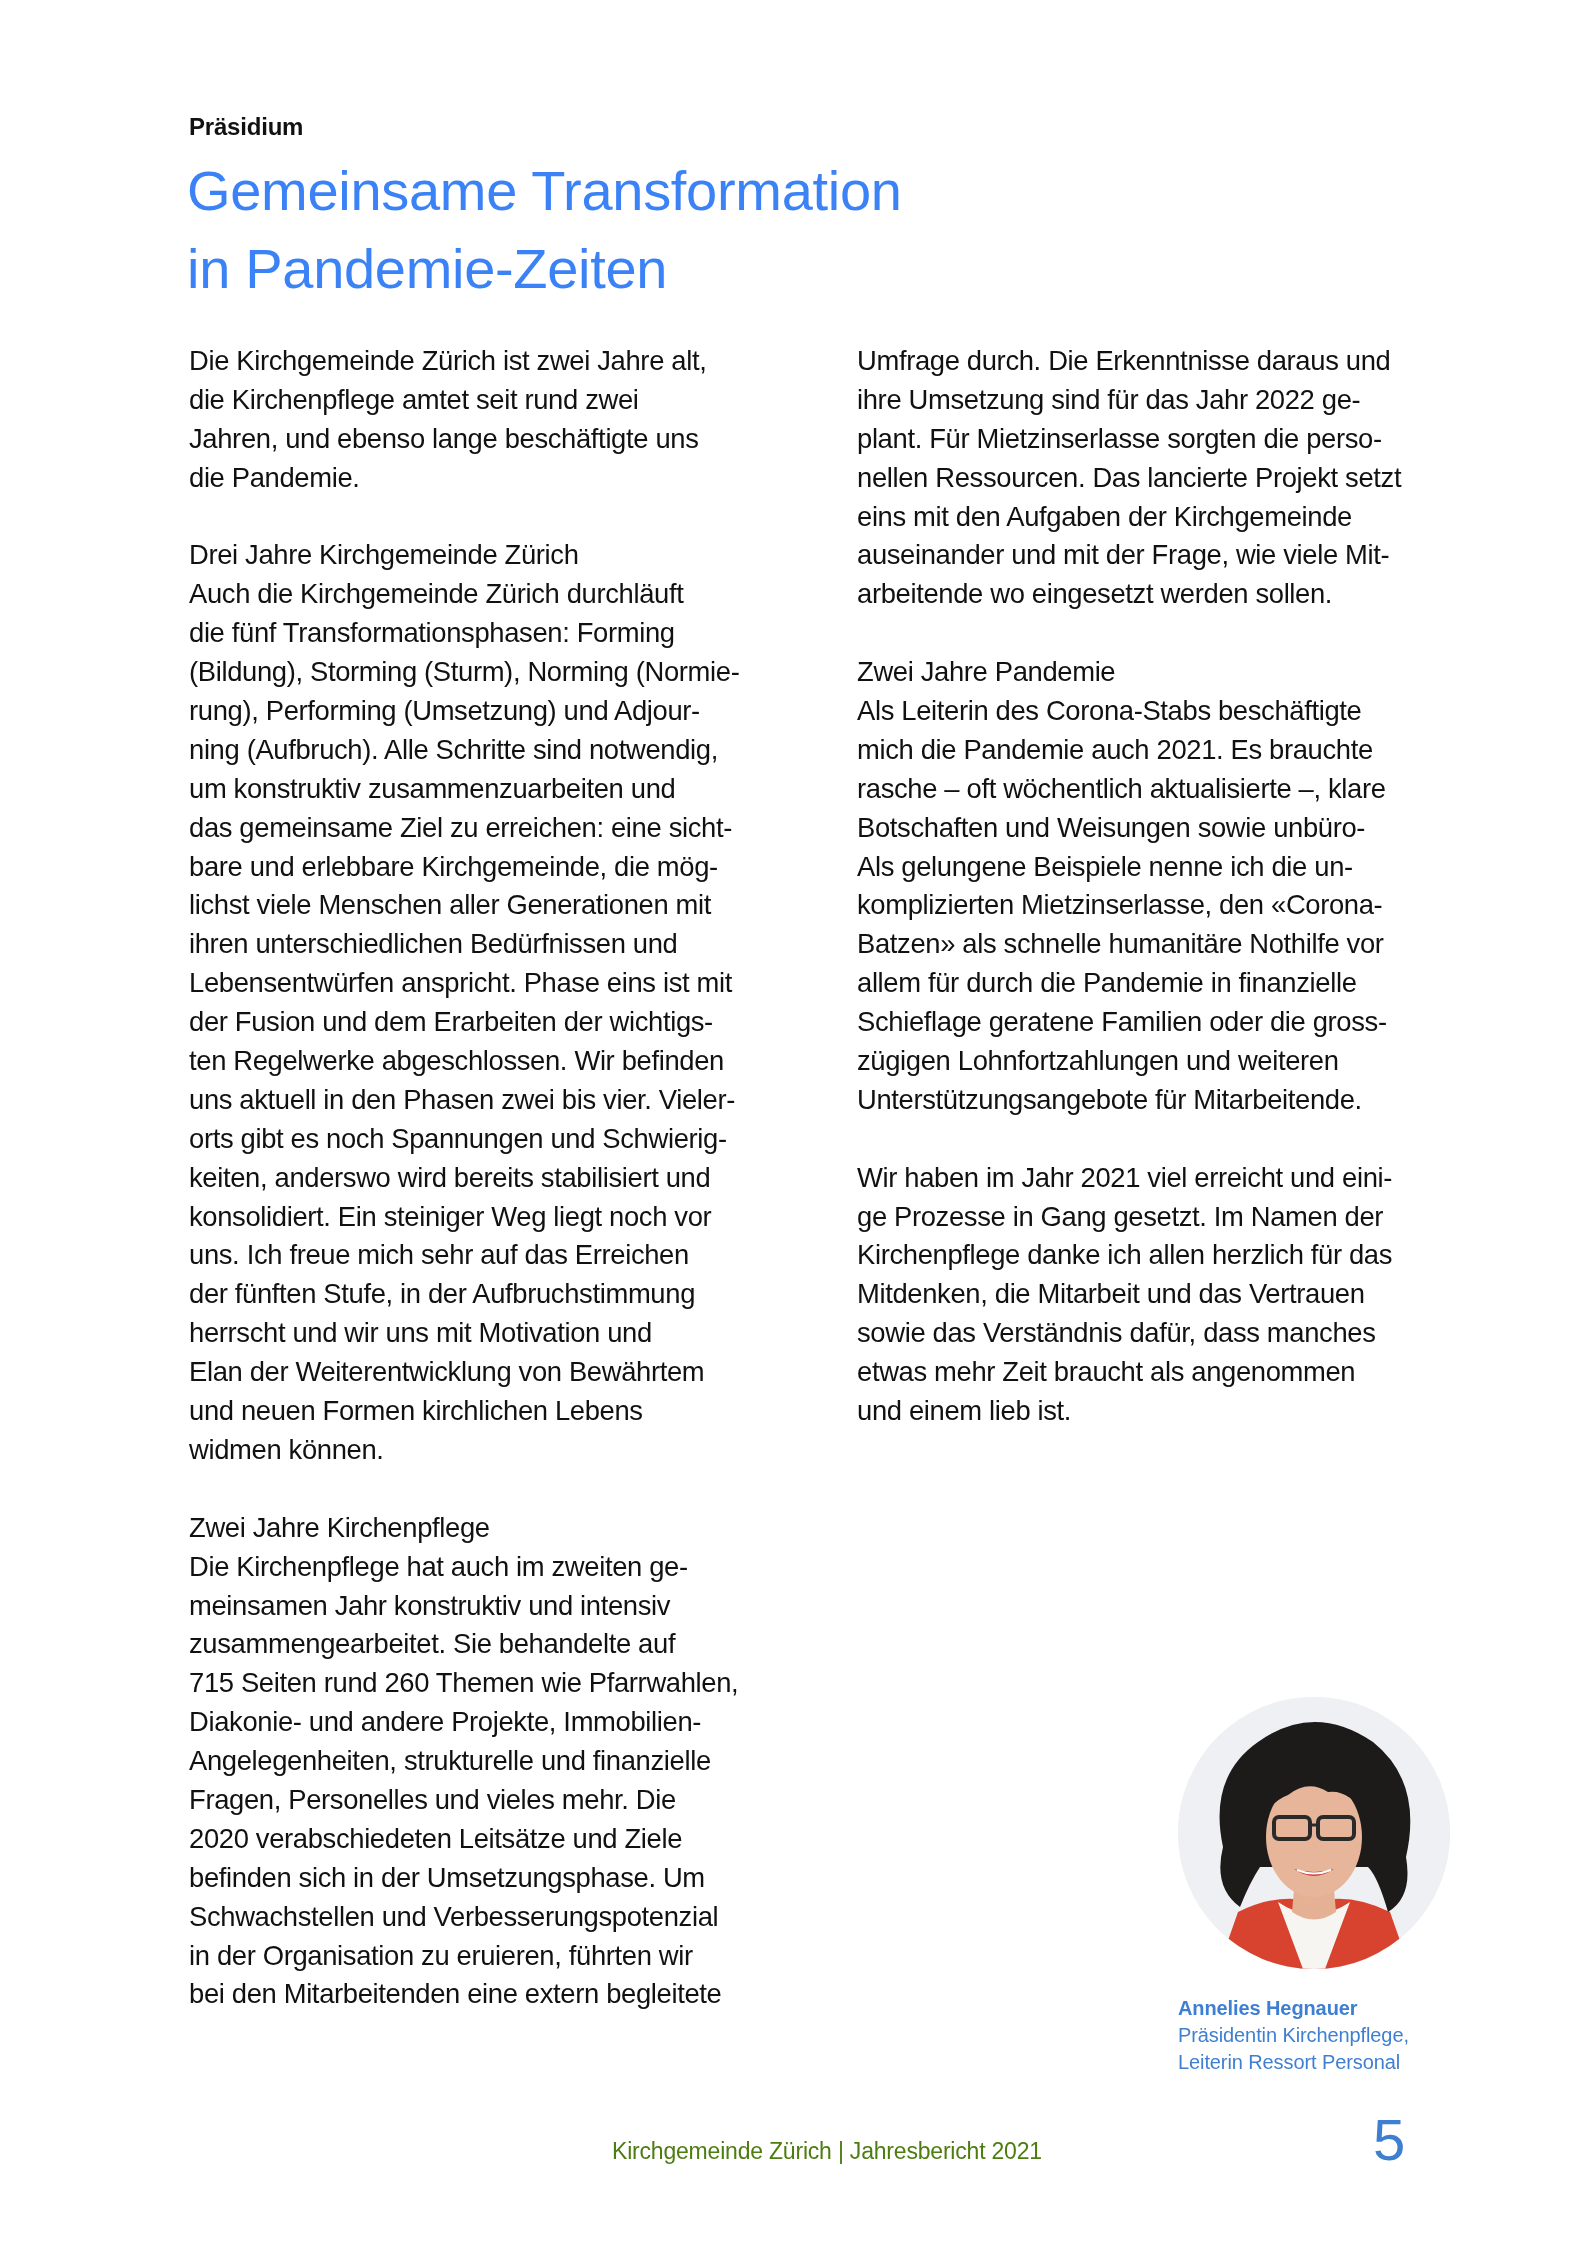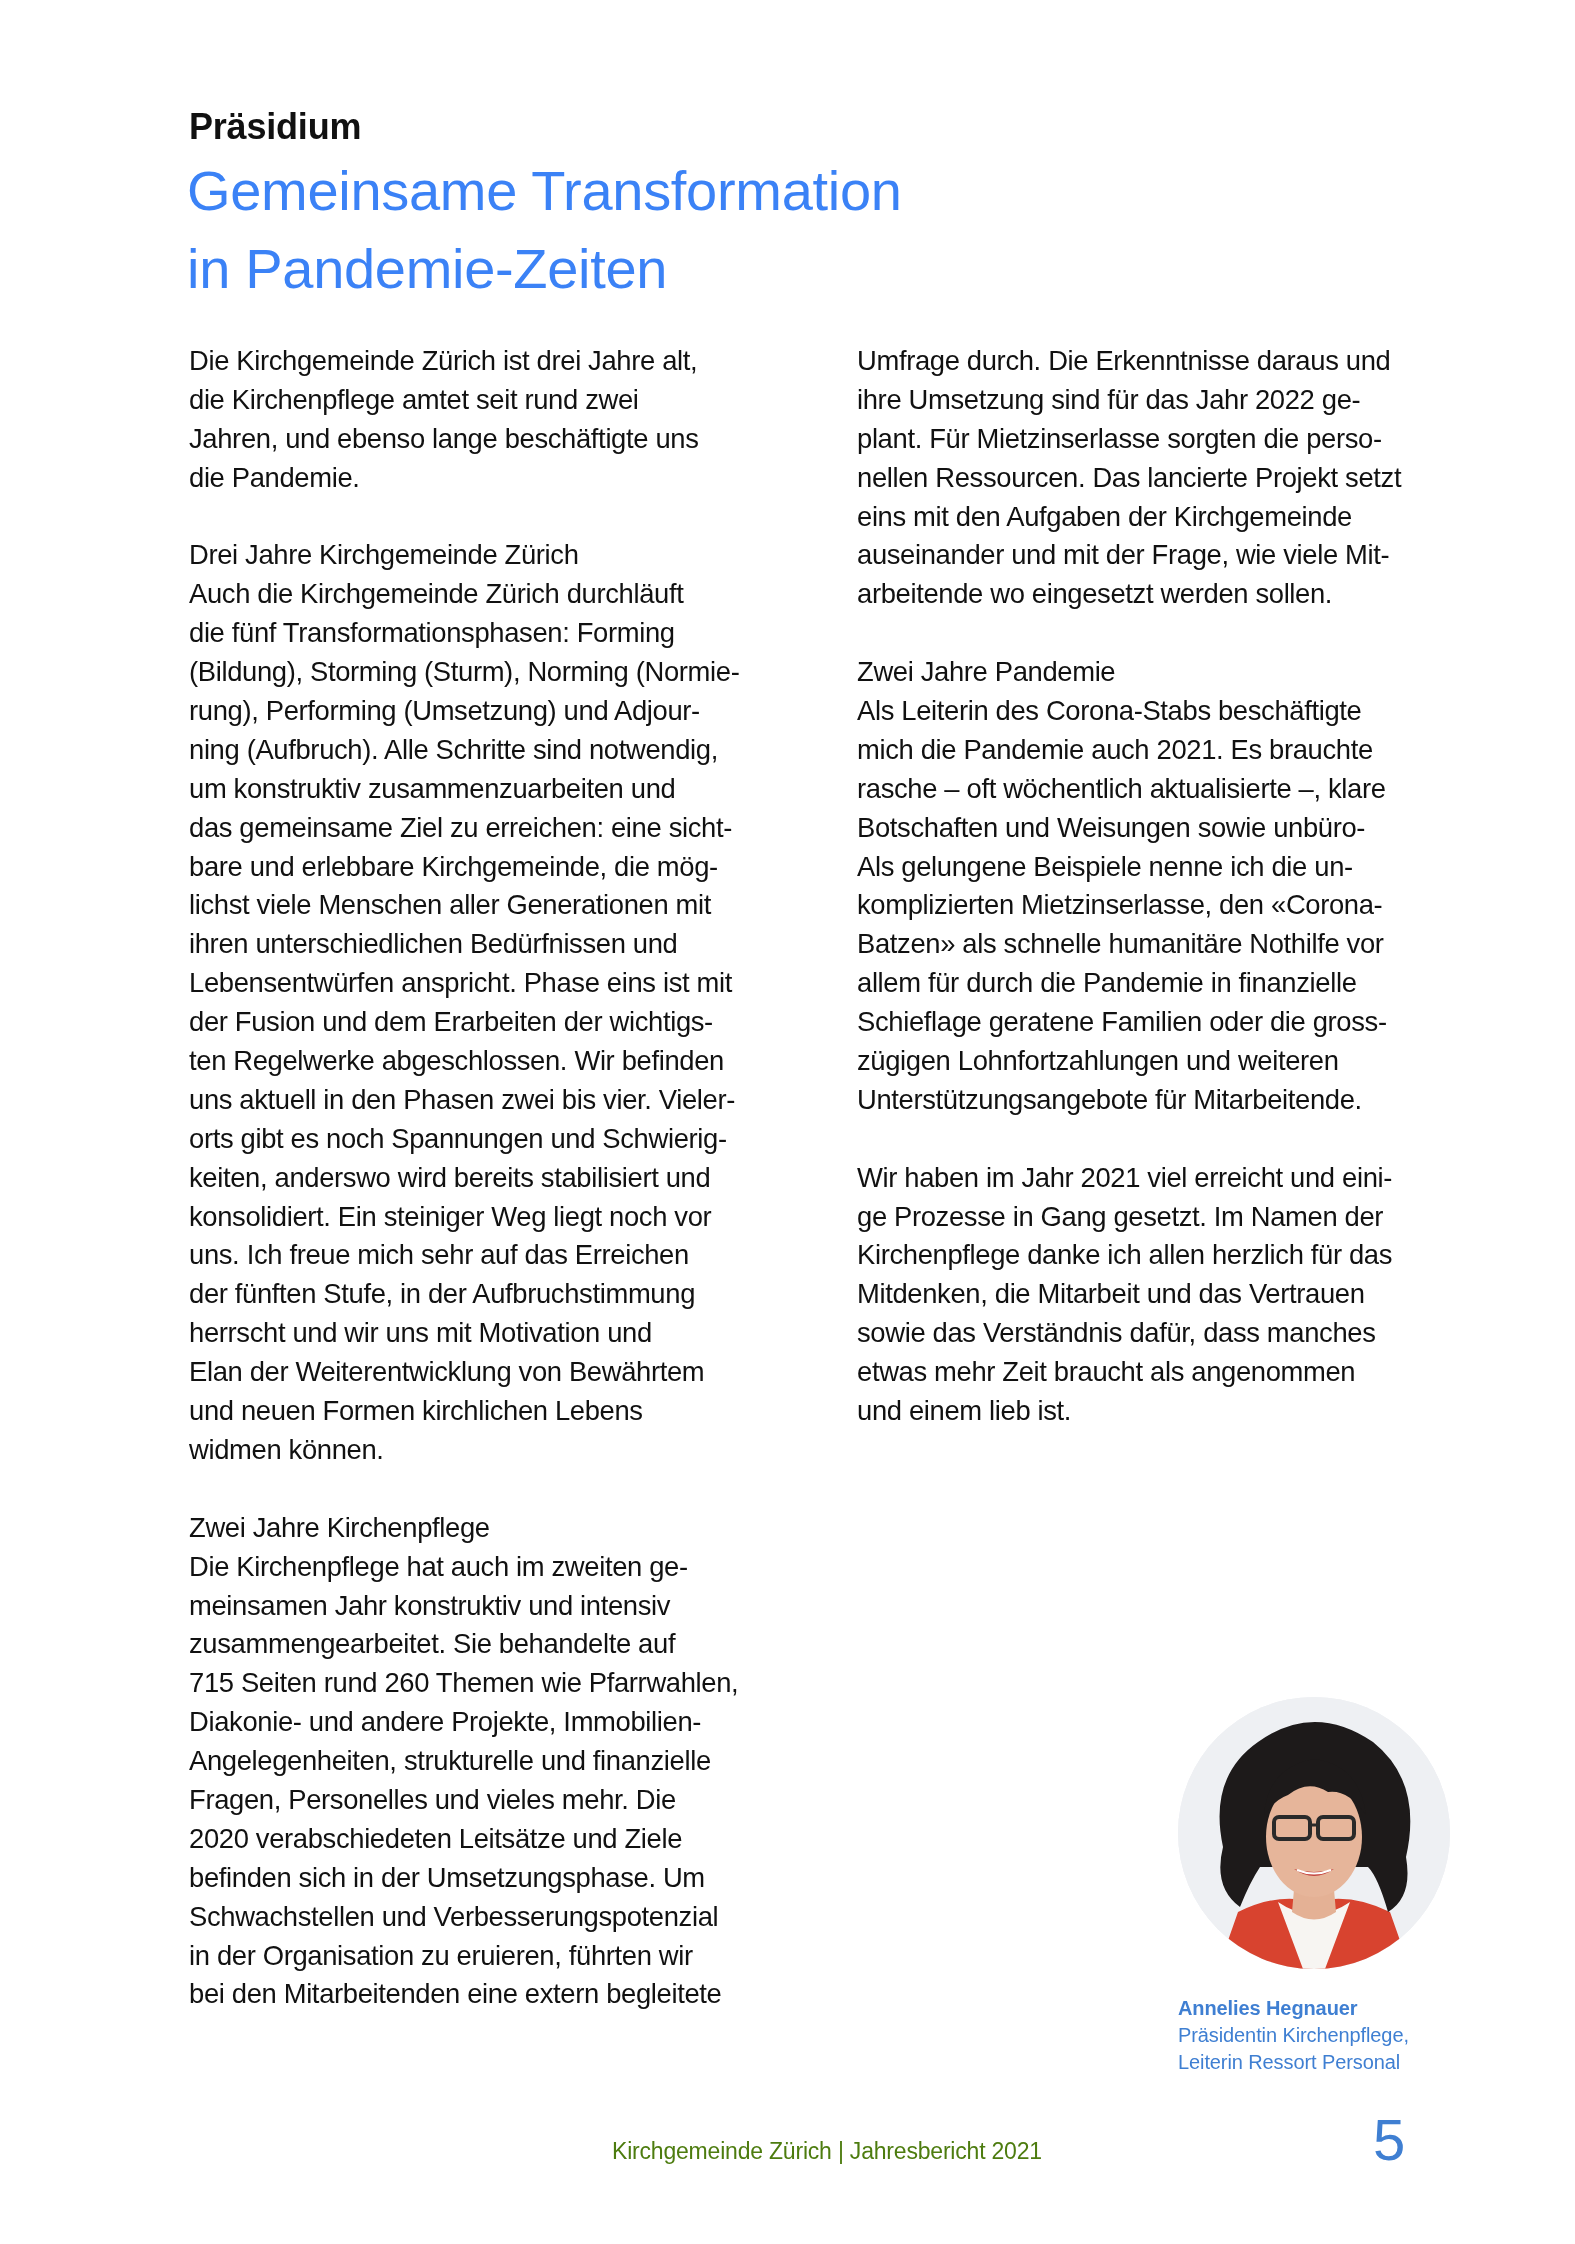--- a/index.html
+++ b/index.html
@@ -12,21 +12,21 @@
       height: 2244px;
       position: relative;
       overflow: hidden;
       font-family: "Liberation Sans", sans-serif;
       color: #111111;
     }
     .kicker {
       position: absolute;
       left: 189px;
       top: 110px;
-      font-size: 36px;
+      font-size: 24px;
       font-weight: bold;
       line-height: 34px;
       color: #111111;
       letter-spacing: -0.2px;
     }
     .title {
       position: absolute;
       left: 187px;
       top: 152px;
       margin: 0;
@@ -95,21 +95,21 @@
 <body>
 
 <div class="kicker">Präsidium</div>
 
 <h1 class="title">
   <span>Gemeinsame Transformation</span>
   <span>in Pandemie-Zeiten</span>
 </h1>
 
 <div class="col left" id="col-left">
-    <span class="line">Die Kirchgemeinde Zürich ist drei Jahre alt,</span>
+    <span class="line">Die Kirchgemeinde Zürich ist zwei Jahre alt,</span>
     <span class="line">die Kirchenpflege amtet seit rund zwei</span>
     <span class="line">Jahren, und ebenso lange beschäftigte uns</span>
     <span class="line">die Pandemie.</span>
     <span class="line blank"></span>
     <span class="line heading">Drei Jahre Kirchgemeinde Zürich</span>
     <span class="line">Auch die Kirchgemeinde Zürich durchläuft</span>
     <span class="line">die fünf Transformationsphasen: Forming</span>
     <span class="line">(Bildung), Storming (Sturm), Norming (Normie-</span>
     <span class="line">rung), Performing (Umsetzung) und Adjour-</span>
     <span class="line">ning (Aufbruch). Alle Schritte sind notwendig,</span>

